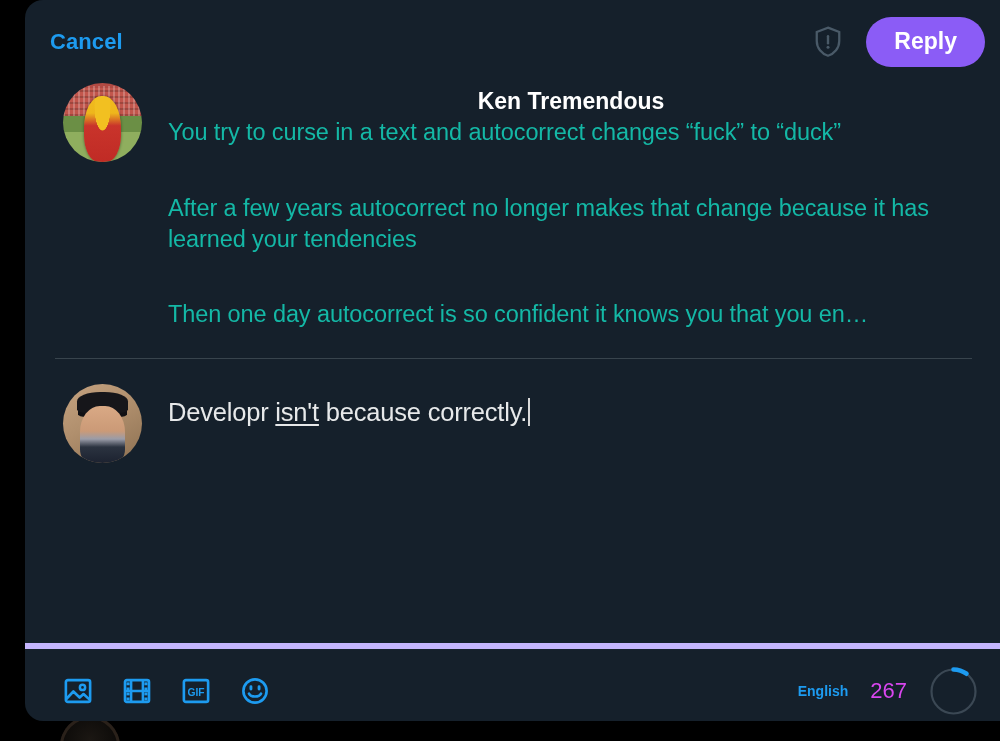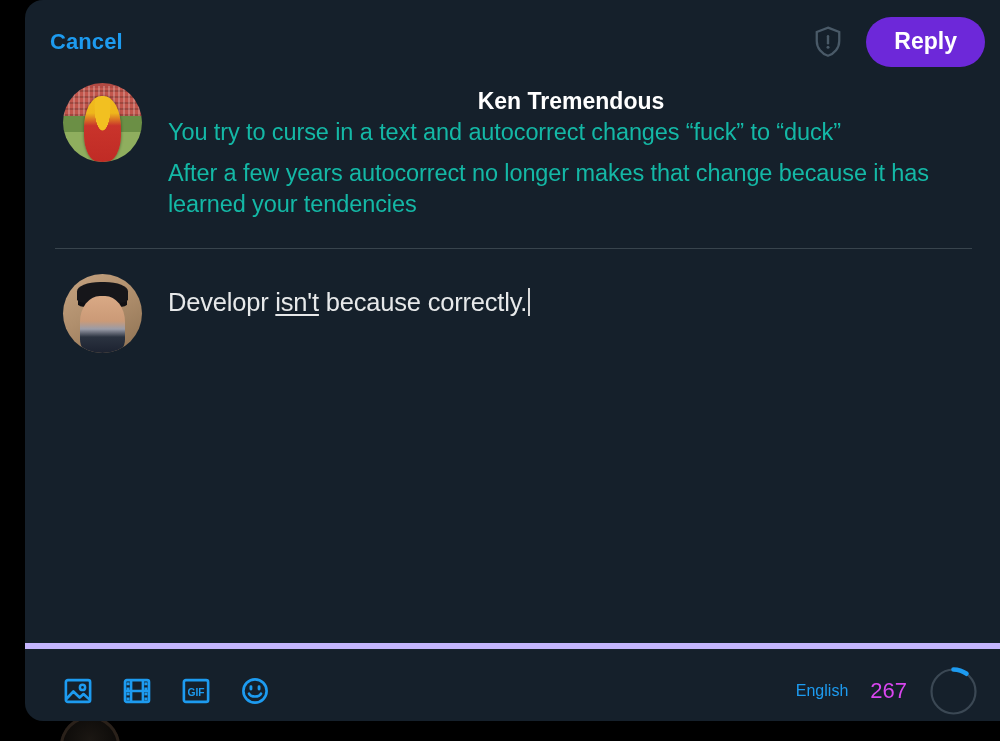--- a/index.html
+++ b/index.html
@@ -72,21 +72,21 @@
   .header-right {
     margin-left: auto;
     display: flex;
     align-items: center;
     gap: 23px;
   }
 
   .shield-icon { display: block; }
 
   .reply-btn {
-    background: #6d28d9;
+    background: #8b5cf6;
     color: #ffffff;
     font-size: 23px;
     font-weight: bold;
     border: none;
     border-radius: 999px;
     padding: 13px 28px 14px 28px;
     cursor: pointer;
     line-height: 1;
     font-family: "Liberation Sans", sans-serif;
   }
@@ -177,21 +177,21 @@
     text-align: center;
   }
 
   .tweet-para {
     color: #14b8a6;
     font-size: 23.5px;
     line-height: 1.33;
     margin: 0;
     letter-spacing: -0.1px;
   }
-  .tweet-para + .tweet-para { margin-top: 9px; }
+  .tweet-para + .tweet-para { margin-top: 44px; }
 
   .divider {
     height: 1px;
     background: #38444d;
     margin: 28px 30px 0 30px;
   }
 
   
   .compose-row {
     display: flex;
@@ -253,22 +253,22 @@
 
   .toolbar-right {
     margin-left: auto;
     display: flex;
     align-items: center;
     gap: 22px;
   }
 
   .lang-link {
     color: #1d9bf0;
-    font-size: 16px;
-    font-weight: normal;
+    font-size: 14px;
+    font-weight: bold;
     cursor: pointer;
   }
 
   .char-count {
     color: #d946ef;
     font-size: 22px;
   }
 
   .progress-ring { display: block; }
 </style>
@@ -298,20 +298,21 @@
     </div>
 
     <div class="tweet-row">
       <div class="avatar avatar-mascot"></div>
 
       <div class="tweet-body">
         <div class="tweet-author">Ken Tremendous</div>
 
         <p class="tweet-para">You try to curse in a text and autocorrect changes “fuck” to “duck”</p>
         <p class="tweet-para">After a few years autocorrect no longer makes that change because it has learned your tendencies</p>
+        <p class="tweet-para">Then one day autocorrect is so confident it knows you that you en…</p>
       </div>
     </div>
 
     <div class="divider"></div>
 
     <div class="compose-row">
       <div class="avatar avatar-person"></div>
 
       <div class="compose-text" placeholder="Tweet your reply"><span>Developr </span><span class="misspelled">isn't</span><span> because correctly.</span><span class="caret"></span></div>
     </div>

